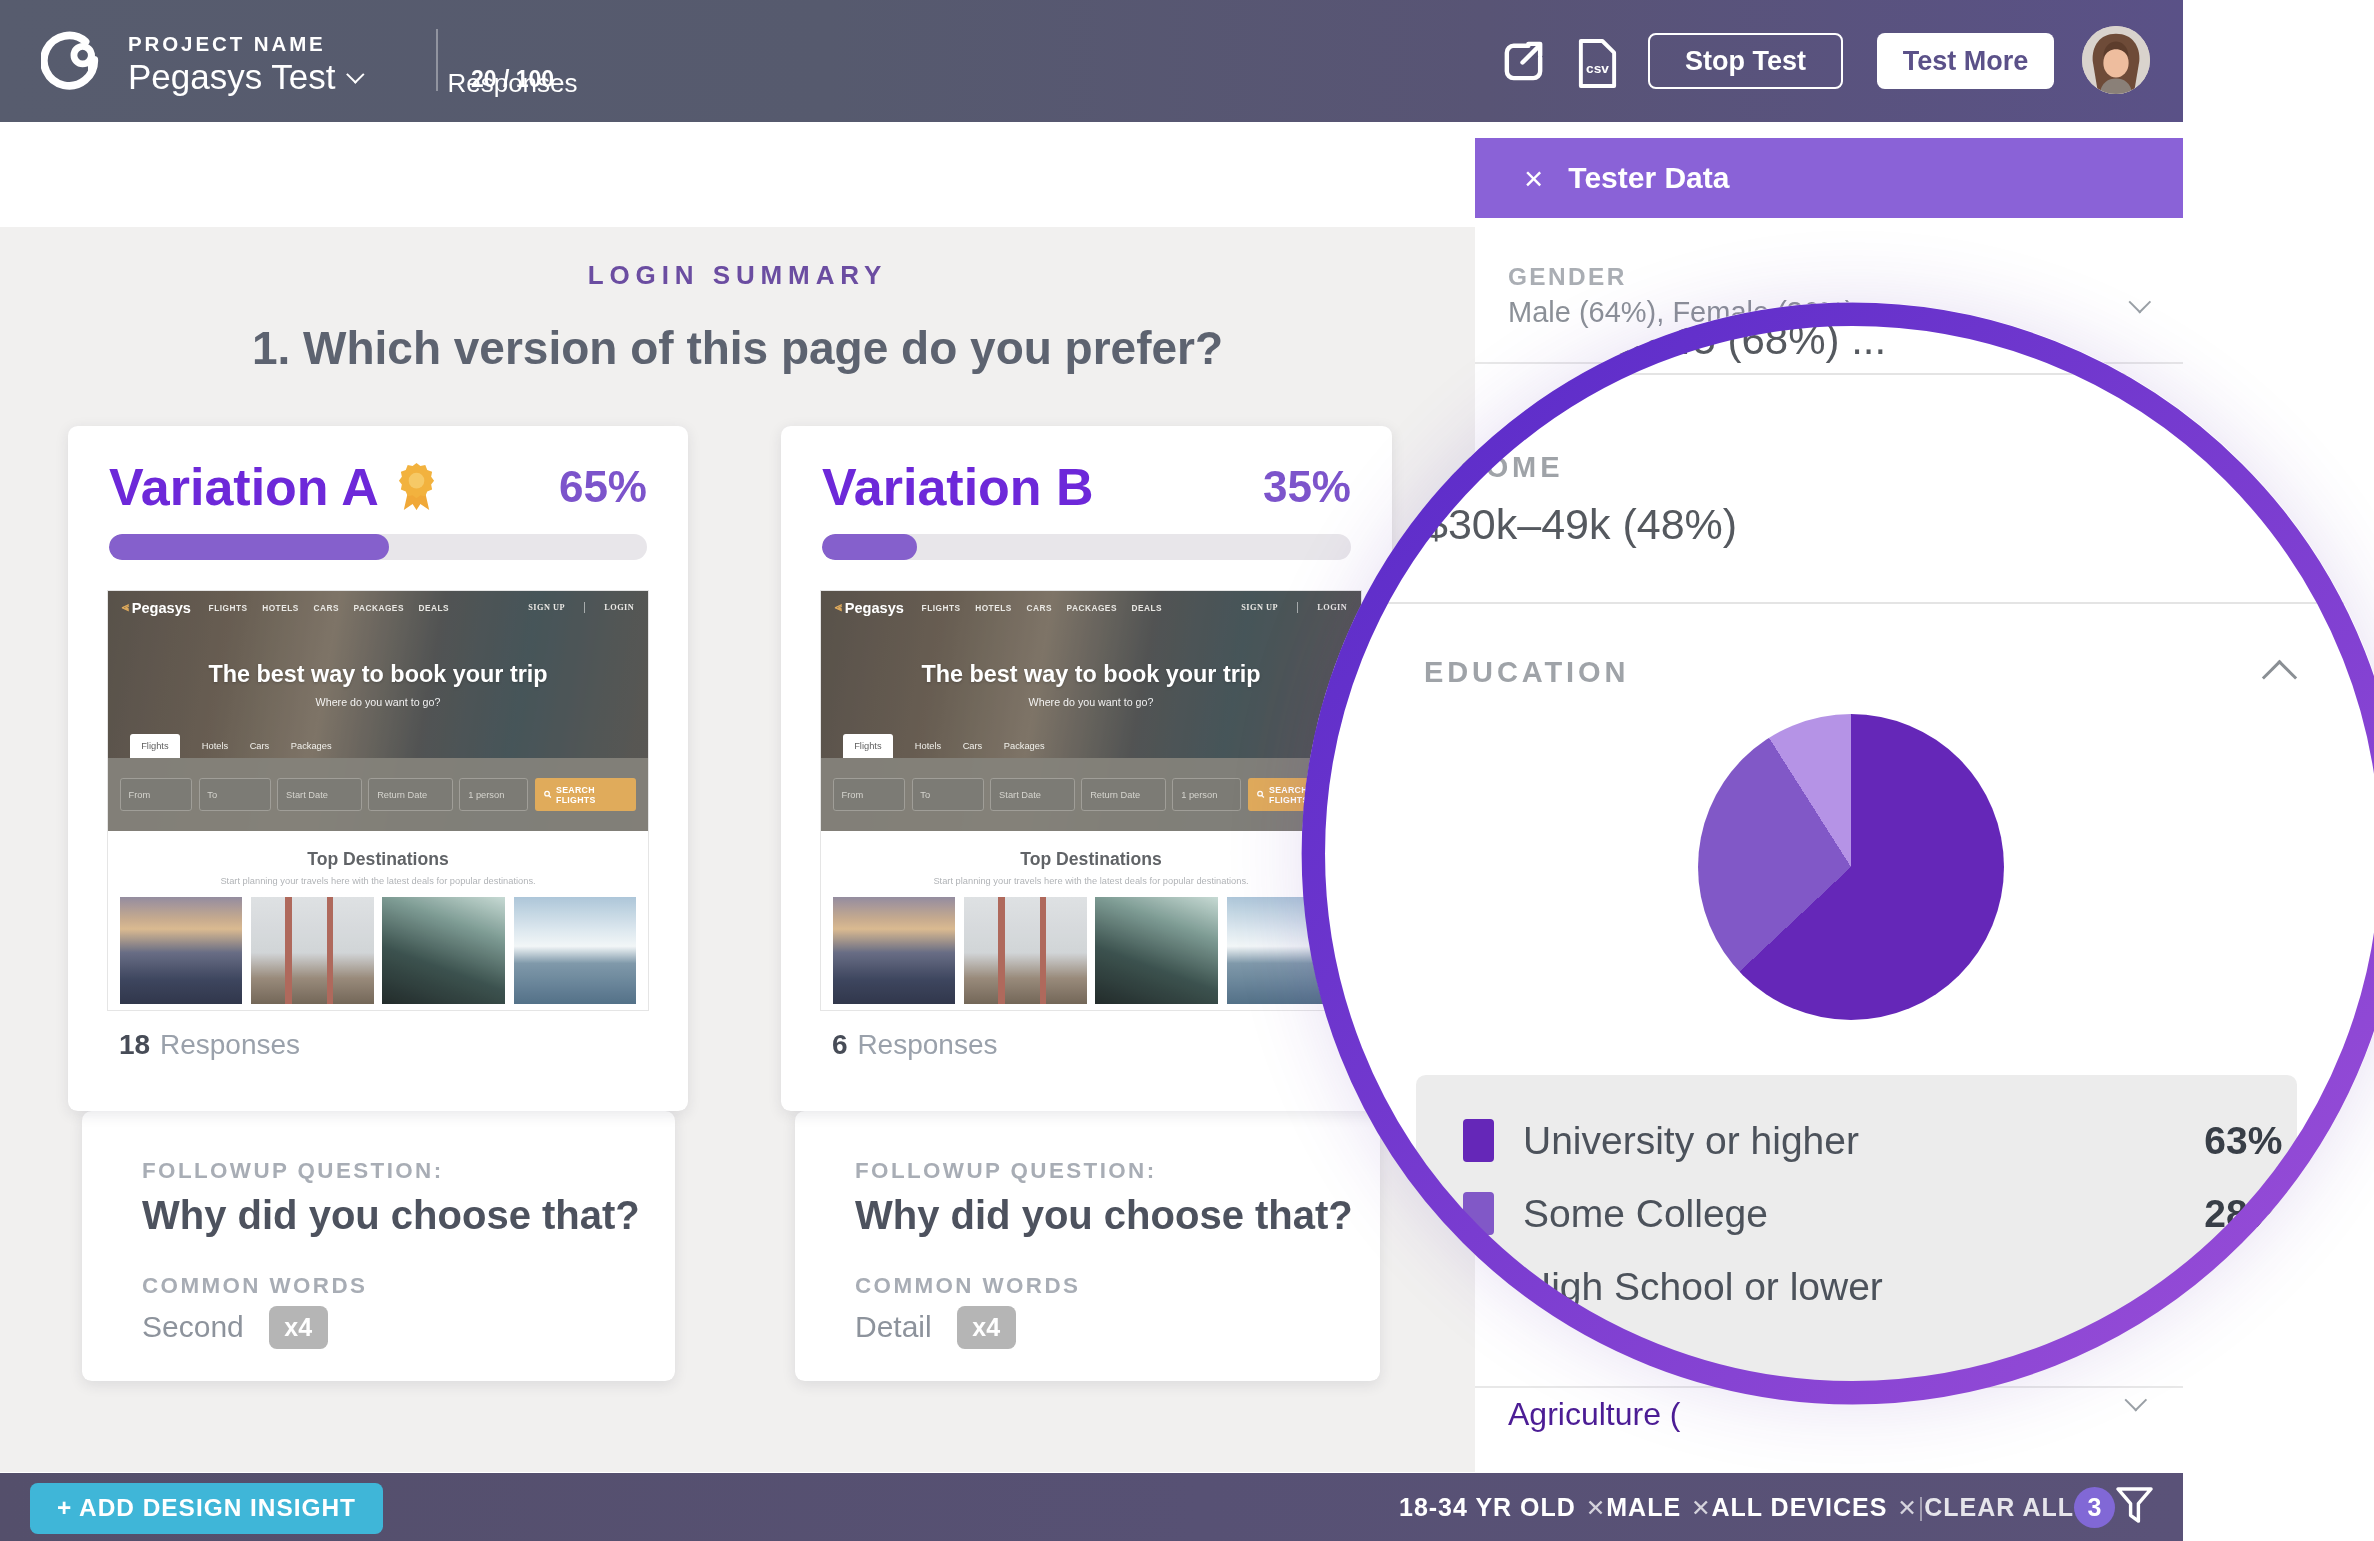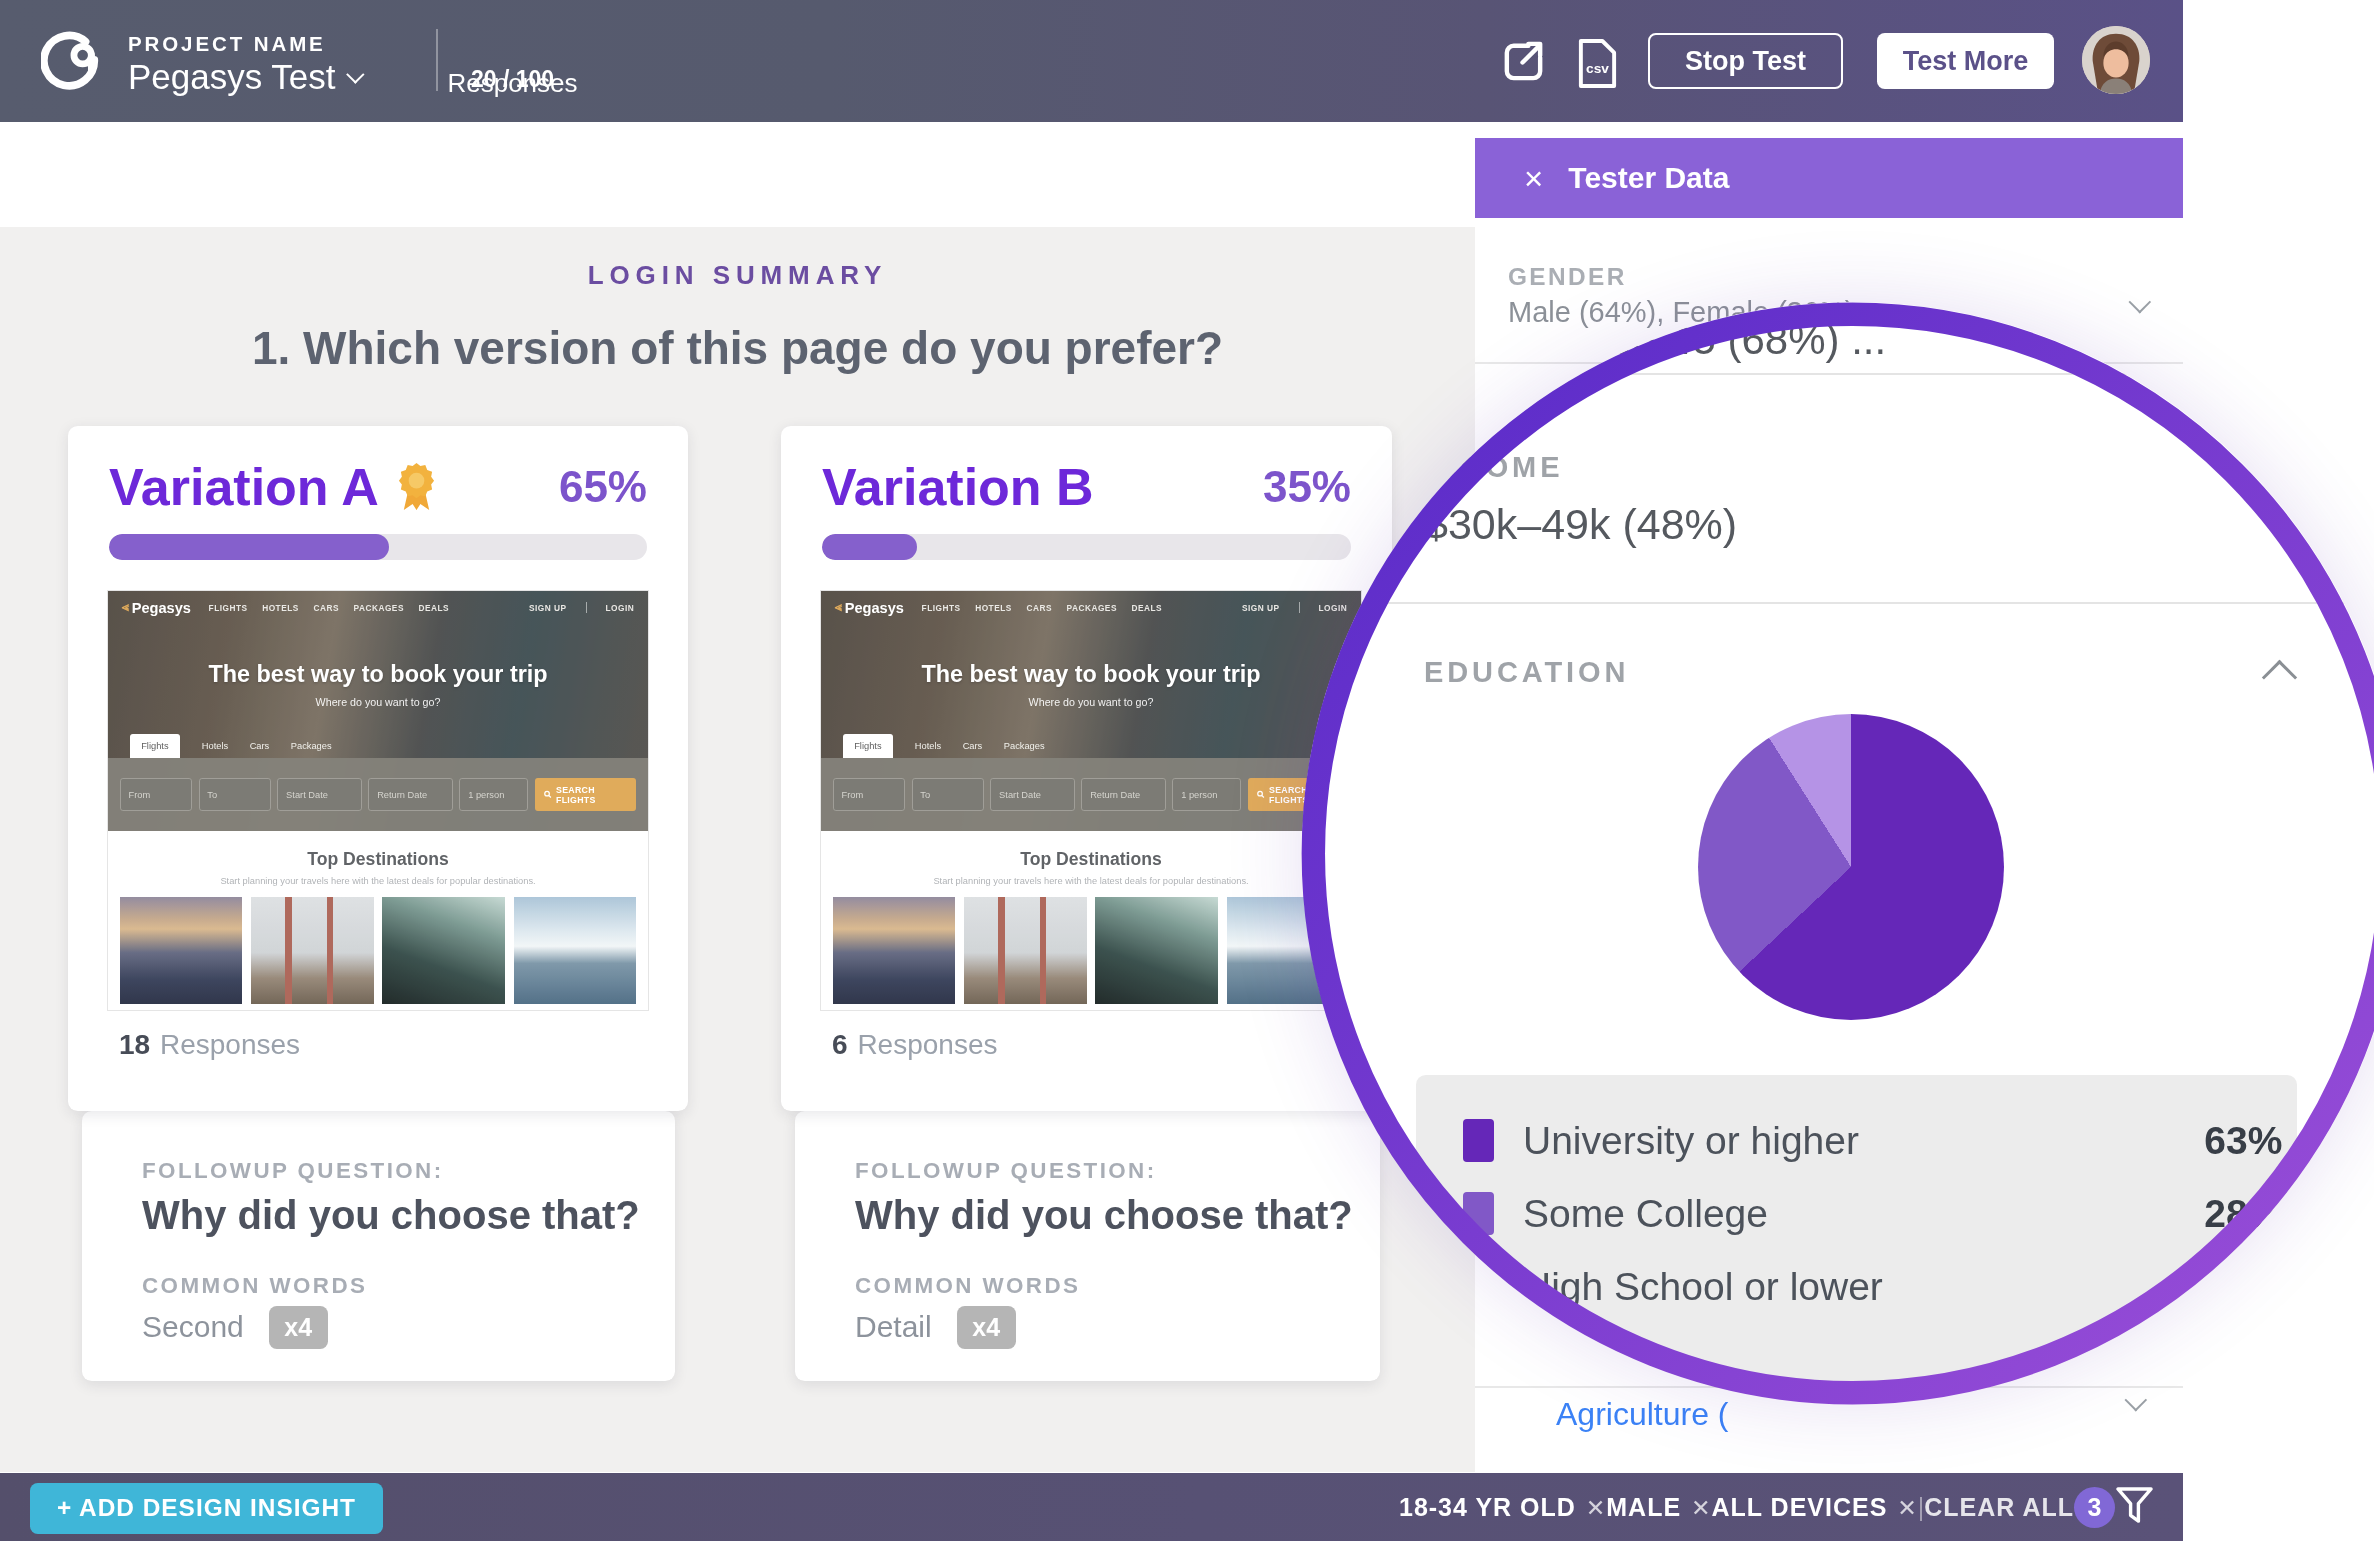--- a/index.html
+++ b/index.html
@@ -79,21 +79,21 @@
   
   .hero { position:relative; width:100%; height:240px;
           background:linear-gradient(100deg,#544a3c 0%,#6b5a45 22%,#8a7a62 40%,#474d4e 58%,#31505a 74%,#57524a 100%); }
   .hero::after { content:""; position:absolute; inset:0; background:rgba(70,65,60,.25); }
   .mock-nav { position:absolute; left:0; top:0; right:0; height:33px; display:flex; align-items:center;
               padding:0 13.7px; z-index:2; }
   .mock-brand { color:#ffffff; font-size:14.6px; font-weight:bold; display:flex; align-items:center; gap:2.9px; }
   .wing { color:#f0a32f; font-size:12.7px; }
   .mock-links { display:flex; gap:14.6px; margin-left:17.6px; }
   .mock-links span, .mock-auth span { color:#e8e6e0; font-size:8.3px; font-weight:bold; letter-spacing:0.5px; }
-  .mock-auth { margin-left:auto; display:flex; gap:19px; align-items:center; }
+  .mock-auth { margin-left:auto; display:flex; gap:19px; align-items:center;font-family:Liberation Serif, serif; }
   .mock-auth .vline { width:1px; height:11.7px; background:rgba(255,255,255,.5); }
   .mock-headline { position:absolute; left:0; right:0; top:70px; text-align:center; color:#ffffff;
                    font-size:23.4px; font-weight:bold; z-index:2; text-shadow:0 1px 2.9px rgba(0,0,0,.25); }
   .mock-sub { position:absolute; left:0; right:0; top:105px; text-align:center; color:rgba(255,255,255,.9);
               font-size:10.7px; z-index:2; }
   .mock-tabs { position:absolute; left:21.5px; bottom:73px; display:flex; align-items:flex-end; gap:21.5px; z-index:2; }
   .mtab-active { background:#ffffff; color:#555; font-size:9.3px; padding:6.8px 11.7px; border-radius:2.9px 2.9px 0 0; }
   .mock-tabs .mtab { color:#f0efe8; font-size:9.3px; padding-bottom:6.8px; }
   .search-band { position:absolute; left:0; right:0; bottom:0; height:73px;
                  background:rgba(125,122,112,.94); z-index:2; display:flex; align-items:center;
@@ -367,21 +367,21 @@
       </div>
     </div>
   </div>
 
   <div class="panel">
     <div class="p-label" style="top:45px;">GENDER</div>
     <div class="p-value" style="top:78px;">Male (64%), Female (36%)</div>
     <span class="chev chev-down" style="position:absolute; right:35px; top:76px;"></span>
     <div class="p-divider" style="top:144px;"></div>
     <div class="p-divider" style="top:1168px;"></div>
-    <div class="p-value" style="top:1178px; color:#3b82f6; font-size:32px;margin-left:48px;">Agriculture (</div>
+    <div class="p-value" style="top:1178px; color:#4c1d95; font-size:32px;">Agriculture (</div>
     <span class="chev chev-down" style="position:absolute; right:39px; top:1174px;"></span>
   </div>
   <div class="panel-header">
     <span class="panel-close">×</span>
     <span class="panel-title">Tester Data</span>
   </div>
 
   <div class="mag-disc">
     <div class="m-value" style="left:283px; top:13.7px; font-size:42px;">, 30-45 (68%) ...</div>
     <div class="m-divider" style="top:71px;"></div>

